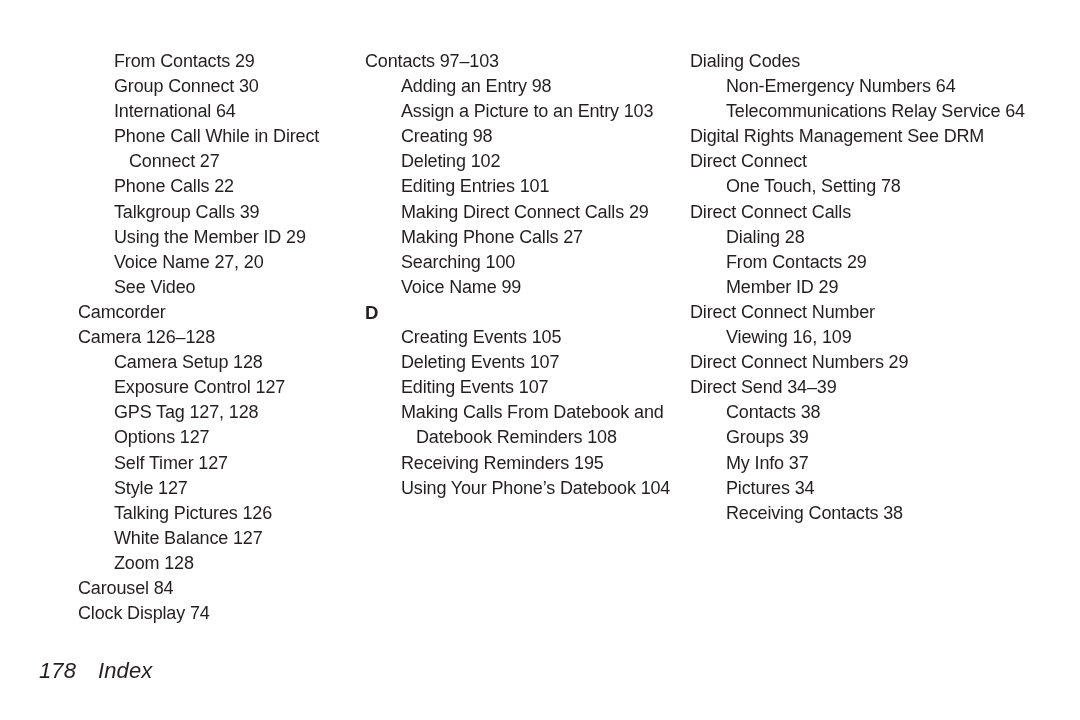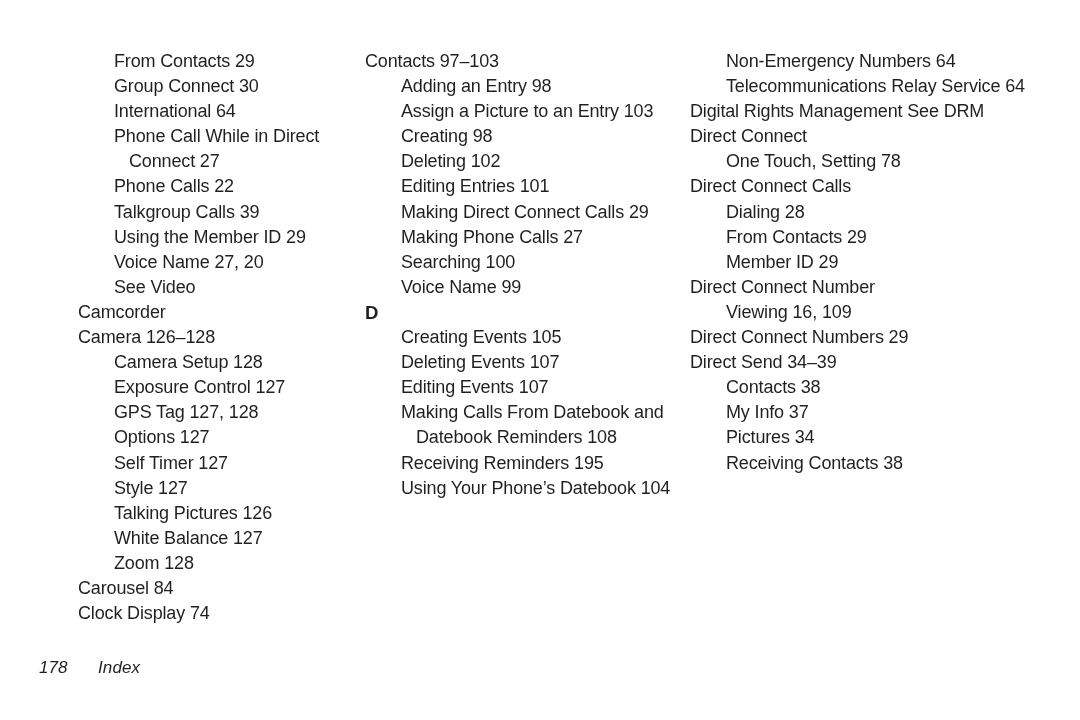--- a/index.html
+++ b/index.html
@@ -54,21 +54,21 @@
     line-height: 25.1px;
     font-weight: bold;
     margin: 0;
     letter-spacing: 0px;
   }
 
   .footer {
     position: absolute;
     left: 39px;
     top: 658px;
-    font-size: 17px;
+    font-size: 22px;
     font-style: italic;
     color: #231f20;
     letter-spacing: 0.1px;
   }
   .footer .pagenum {
     display: inline-block;
     width: 59px;
   }
   .footer .label {
     display: inline-block;
@@ -117,34 +117,36 @@
         <div class="entry lvl-1">Voice Name 99</div>
         <div class="letter-head">D</div>
         <div class="entry lvl-1">Creating Events 105</div>
         <div class="entry lvl-1">Deleting Events 107</div>
         <div class="entry lvl-1">Editing Events 107</div>
         <div class="entry lvl-1">Making Calls From Datebook and Datebook Reminders 108</div>
         <div class="entry lvl-1">Receiving Reminders 195</div>
         <div class="entry lvl-1">Using Your Phone’s Datebook 104</div>
       </div>
     <div class="column col-3">
+        <div class="entry lvl-0">Dialing Codes</div>
         <div class="entry lvl-1">Non-Emergency Numbers 64</div>
         <div class="entry lvl-1">Telecommunications Relay Service 64</div>
         <div class="entry lvl-0">Digital Rights Management See DRM</div>
         <div class="entry lvl-0">Direct Connect</div>
         <div class="entry lvl-1">One Touch, Setting 78</div>
         <div class="entry lvl-0">Direct Connect Calls</div>
         <div class="entry lvl-1">Dialing 28</div>
         <div class="entry lvl-1">From Contacts 29</div>
         <div class="entry lvl-1">Member ID 29</div>
         <div class="entry lvl-0">Direct Connect Number</div>
         <div class="entry lvl-1">Viewing 16, 109</div>
         <div class="entry lvl-0">Direct Connect Numbers 29</div>
         <div class="entry lvl-0">Direct Send 34–39</div>
         <div class="entry lvl-1">Contacts 38</div>
+        <div class="entry lvl-1">Groups 39</div>
         <div class="entry lvl-1">My Info 37</div>
         <div class="entry lvl-1">Pictures 34</div>
         <div class="entry lvl-1">Receiving Contacts 38</div>
       </div>
   </div>
 
   <div class="footer">
     <span class="pagenum">178</span><span class="label">Index</span>
   </div>
 

